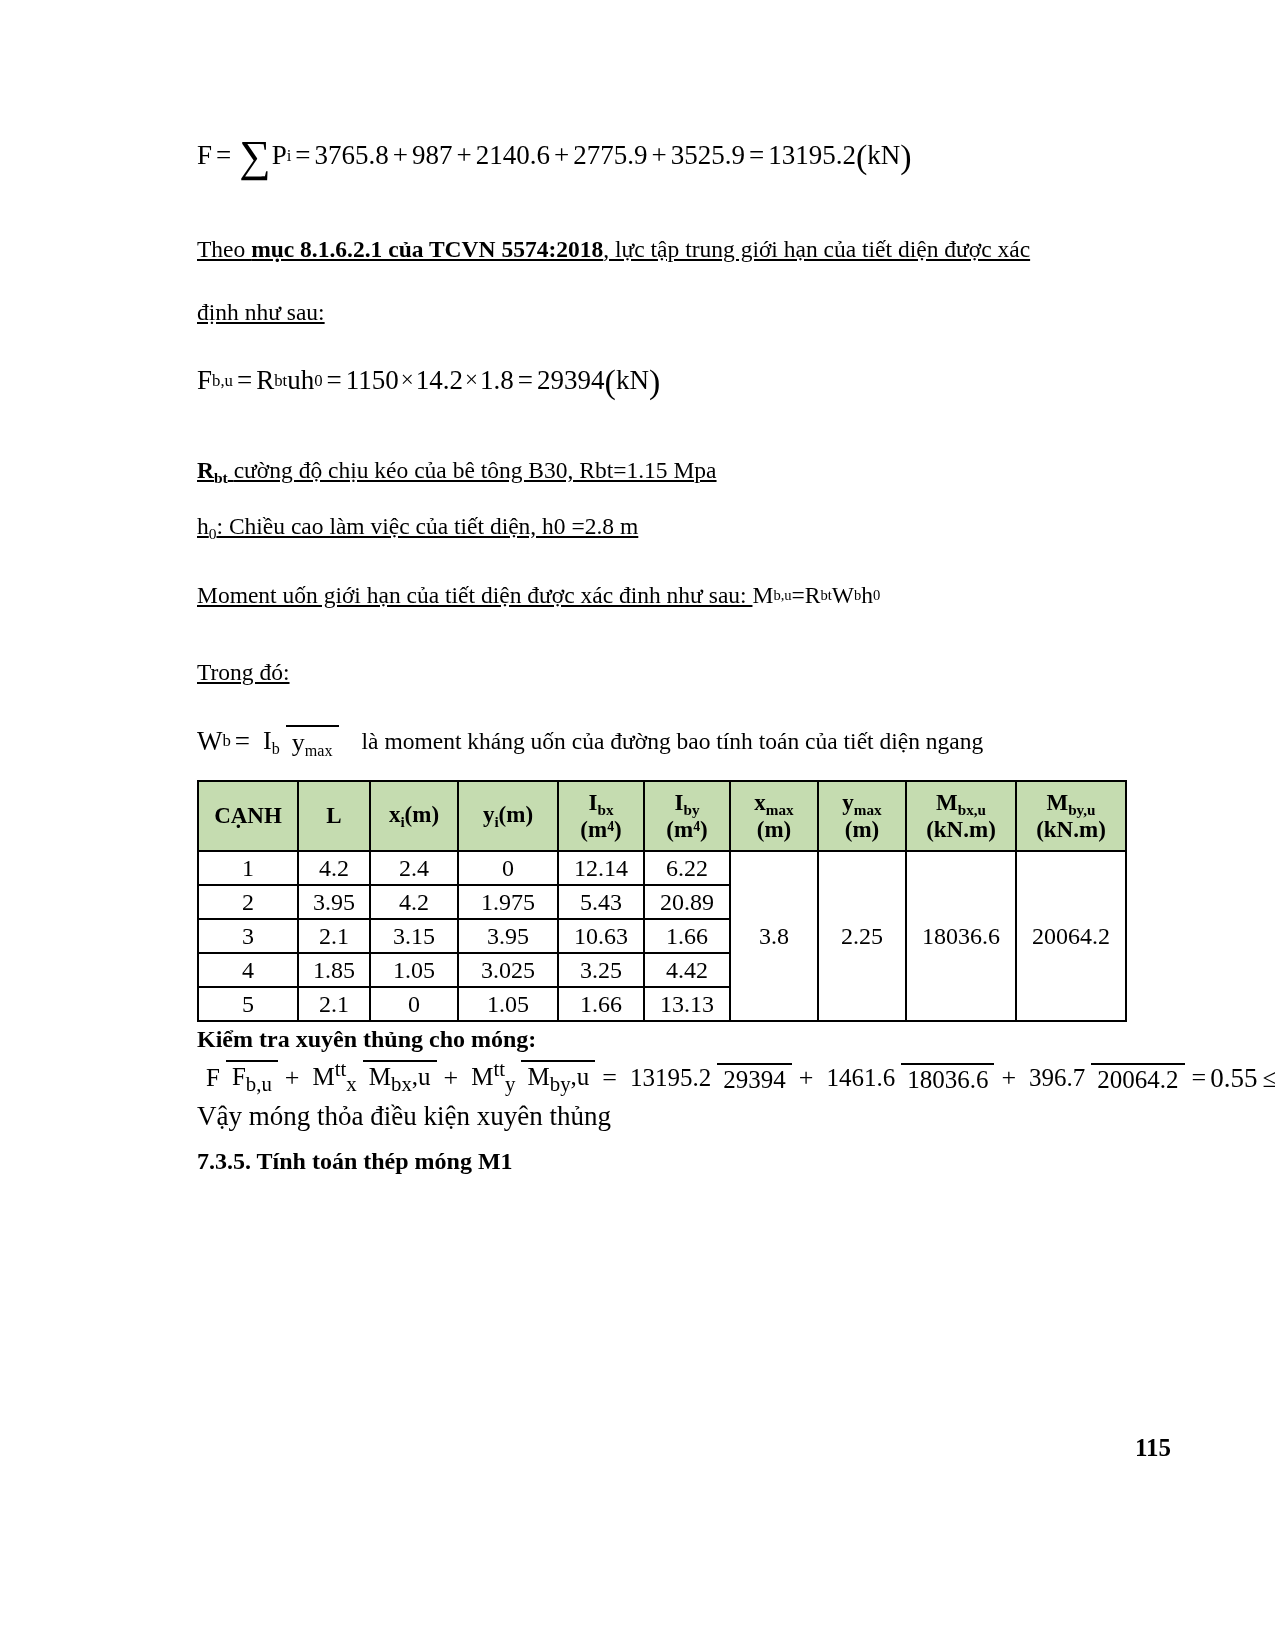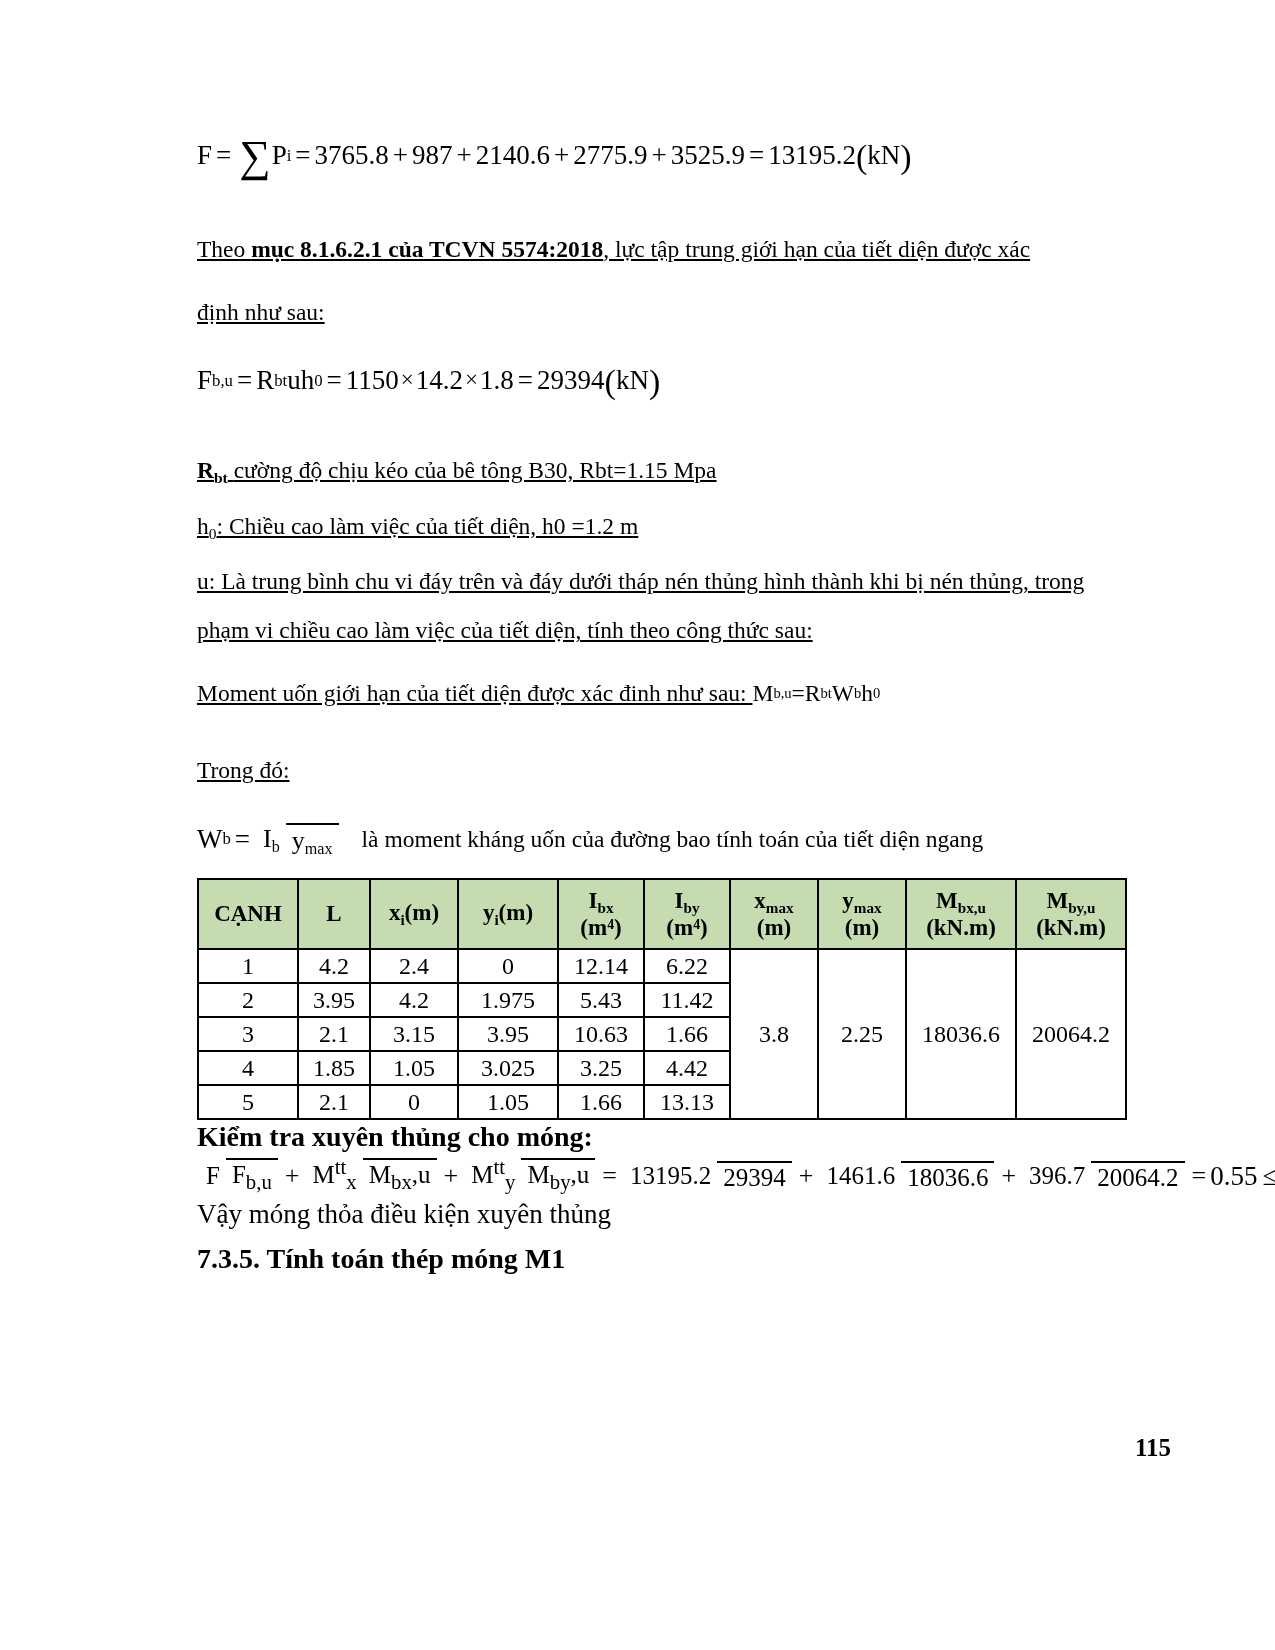--- a/index.html
+++ b/index.html
@@ -112,21 +112,21 @@
   }
   table.data tbody td {
     height: 32px;
     font-size: 24px;
   }
   th sub, td sub { font-size: 0.66em; vertical-align: -0.3em; }
   .merged { font-size: 24px; }
 
   
   .head-bold {
-    font-size: 28px;
+    font-size: 24px;
     font-weight: bold;
     line-height: 30px;
     margin: 0;
   }
   .tight { font-size: 27px; line-height: 32px; margin: 0; }
 
   
   .eq-final {
     display: flex;
     align-items: center;
@@ -209,24 +209,23 @@
     </div>
 
     <div class="spacer-md"></div>
 
     <p class="para">
       <span class="bold">R</span><sub class="bold" style="font-size:0.66em;vertical-align:-0.3em;">bt</sub>
       <span>cường độ chịu kéo của bê tông B30, Rbt=1.15 Mpa</span>
     </p>
 
     <p class="para">
-      <span>h</span><sub style="font-size:0.66em;vertical-align:-0.3em;">0</sub><span>: Chiều cao làm việc của tiết diện, h0 =1.2 m</span>
+      <span>h</span><sub style="font-size:0.66em;vertical-align:-0.3em;">0</sub><span>: Chiều cao làm việc của tiết diện, h0 =2.8 m</span>
     </p>
 
-    <p class="para">u: Là trung bình chu vi đáy trên và đáy dưới tháp nén thủng hình thành khi bị nén thủng, trong phạm vi chiều cao làm việc của tiết diện, tính theo công thức sau:</p>
 
     <div class="spacer-sm"></div>
 
     <p class="para">
       <span>Moment uốn giới hạn của tiết diện được xác đinh như sau: </span><span class="inline-mid">
           <span>M</span>
           <sub style="font-size:0.62em;vertical-align:-0.32em;">b,u</sub>
           <span class="op">=</span>
           <span>R</span>
           <sub style="font-size:0.62em;vertical-align:-0.32em;">bt</sub>
@@ -320,21 +319,21 @@
             <td class="merged" rowspan="5">2.25</td>
             <td class="merged" rowspan="5">18036.6</td>
             <td class="merged" rowspan="5">20064.2</td>
           </tr>
           <tr>
             <td>2</td>
             <td>3.95</td>
             <td>4.2</td>
             <td>1.975</td>
             <td>5.43</td>
-            <td>11.42</td>
+            <td>20.89</td>
           </tr>
           <tr>
             <td>3</td>
             <td>2.1</td>
             <td>3.15</td>
             <td>3.95</td>
             <td>10.63</td>
             <td>1.66</td>
           </tr>
           <tr>

